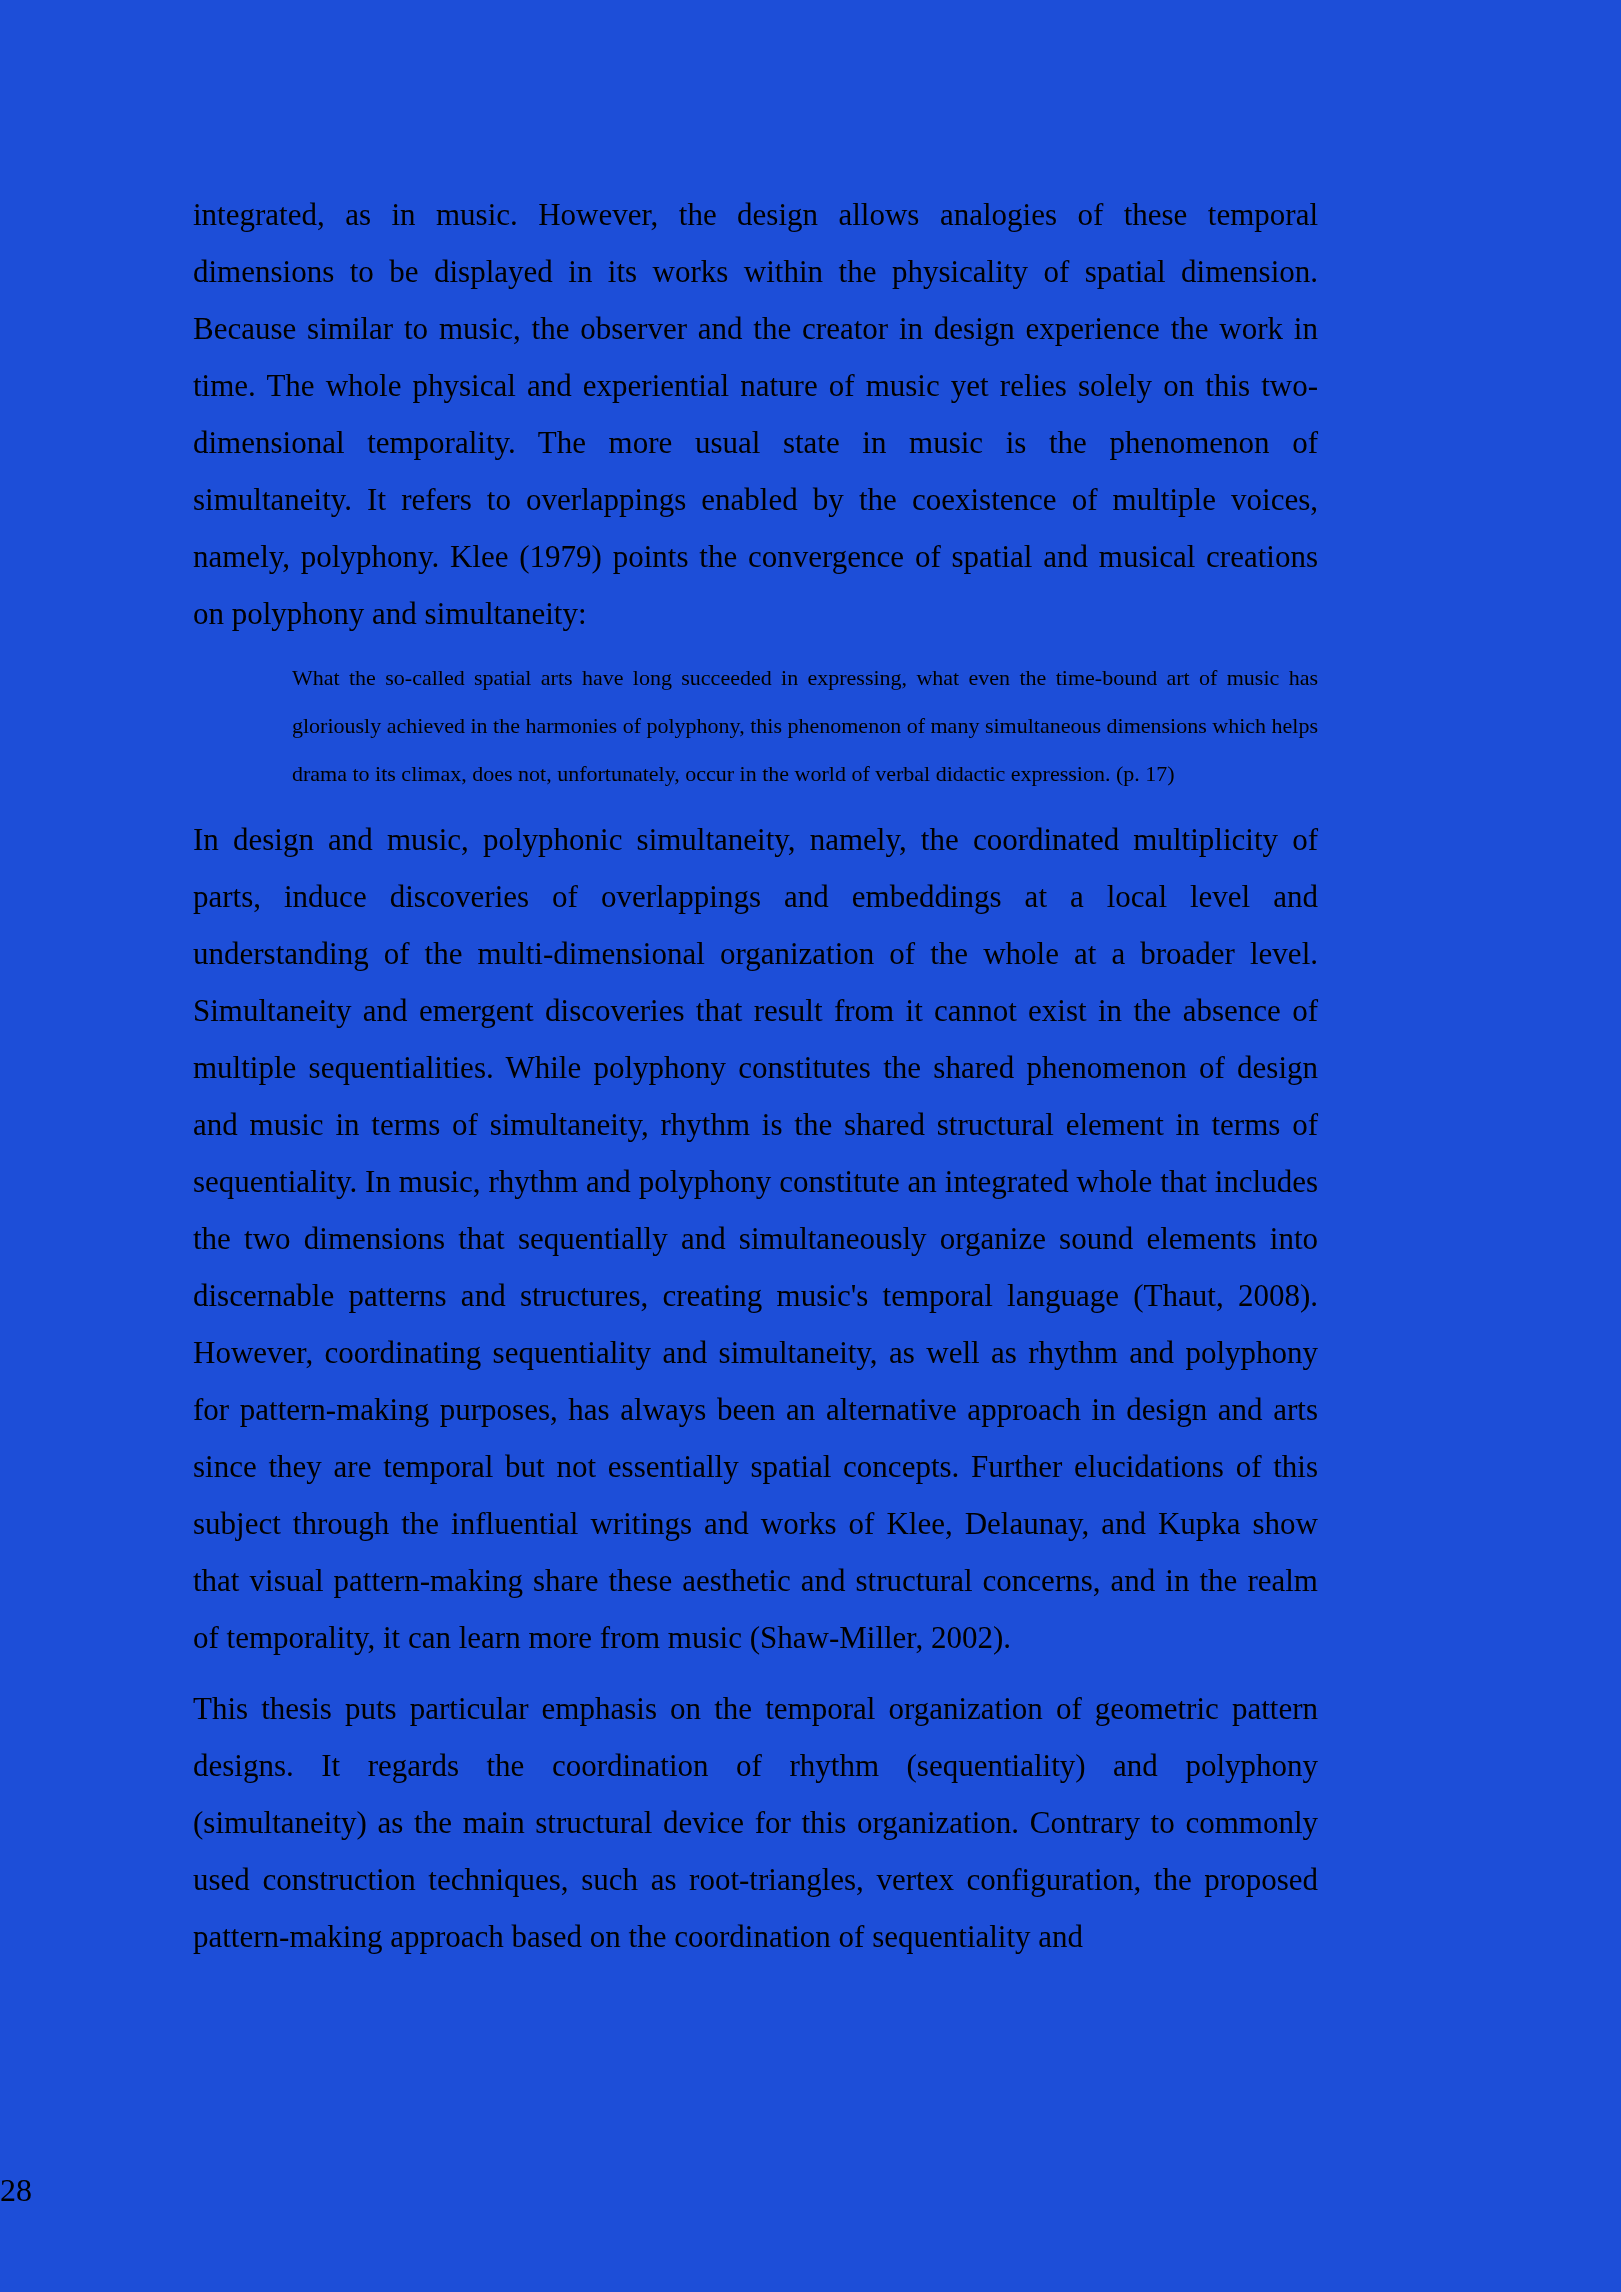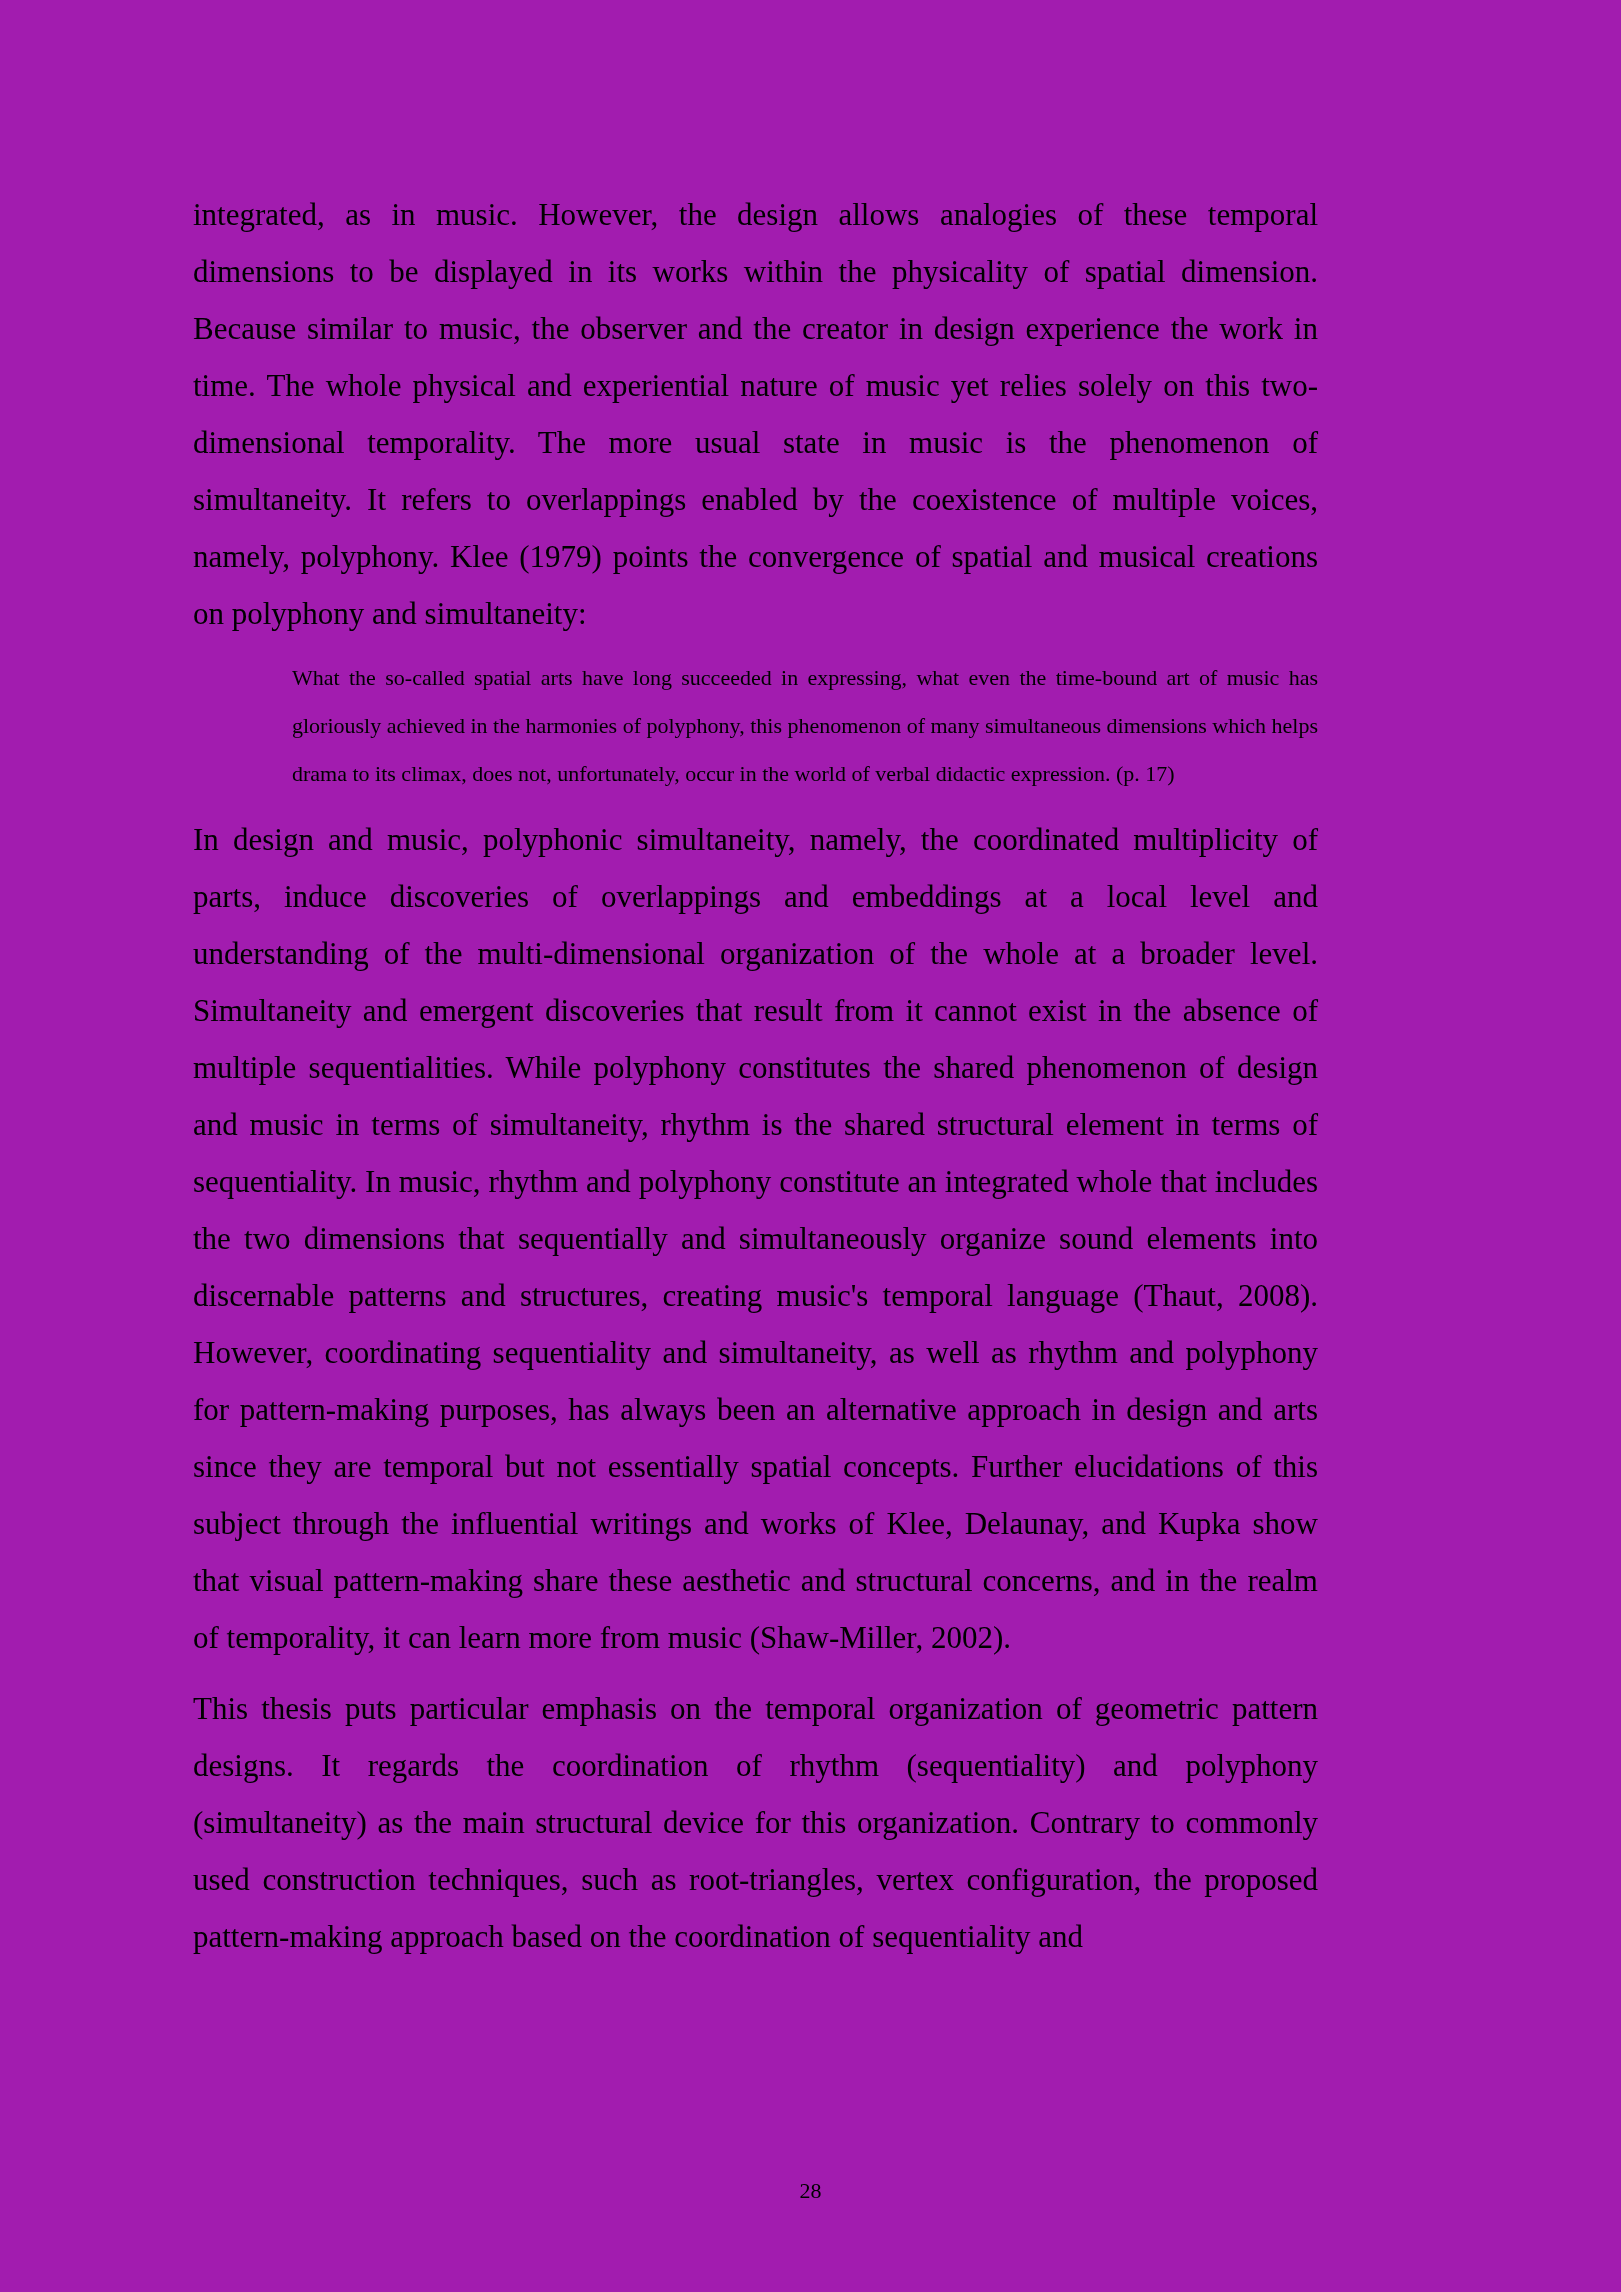--- a/index.html
+++ b/index.html
@@ -14,21 +14,21 @@
       overflow: hidden;
       font-family: "Liberation Serif", "DejaVu Serif", serif;
       color: #000000;
     }
     .page {
       position: absolute;
       left: 0;
       top: 0;
       width: 1621px;
       height: 2293px;
-      background: #a21caf;
+      background: #1d4ed8;
     }
     .content {
       position: absolute;
       left: 193px;
       top: 186px;
       width: 1125px;
     }
     .para {
       margin: 0;
       font-size: 31px;
@@ -45,22 +45,21 @@
     }
     .para-gap {
       margin-top: 13.7px;
       font-family: Liberation Serif, serif;
     }
     .page-number {
       position: absolute;
       left: 0;
       width: 1621px;
       top: 2171px;
-      text-align: center;
-      font-size: 22px;
+      font-size: 32px;
       line-height: 39px;
     }
   </style>
 </head>
 <body>
 
 <div class="page">
   <div class="content">
     <p class="para">integrated, as in music. However, the design allows analogies of these temporal dimensions to be displayed in its works within the physicality of spatial dimension. Because similar to music, the observer and the creator in design experience the work in time. The whole physical and experiential nature of music yet relies solely on this two-dimensional temporality. The more usual state in music is the phenomenon of simultaneity. It refers to overlappings enabled by the coexistence of multiple voices, namely, polyphony. Klee (1979) points the convergence of spatial and musical creations on polyphony and simultaneity:</p>
 

